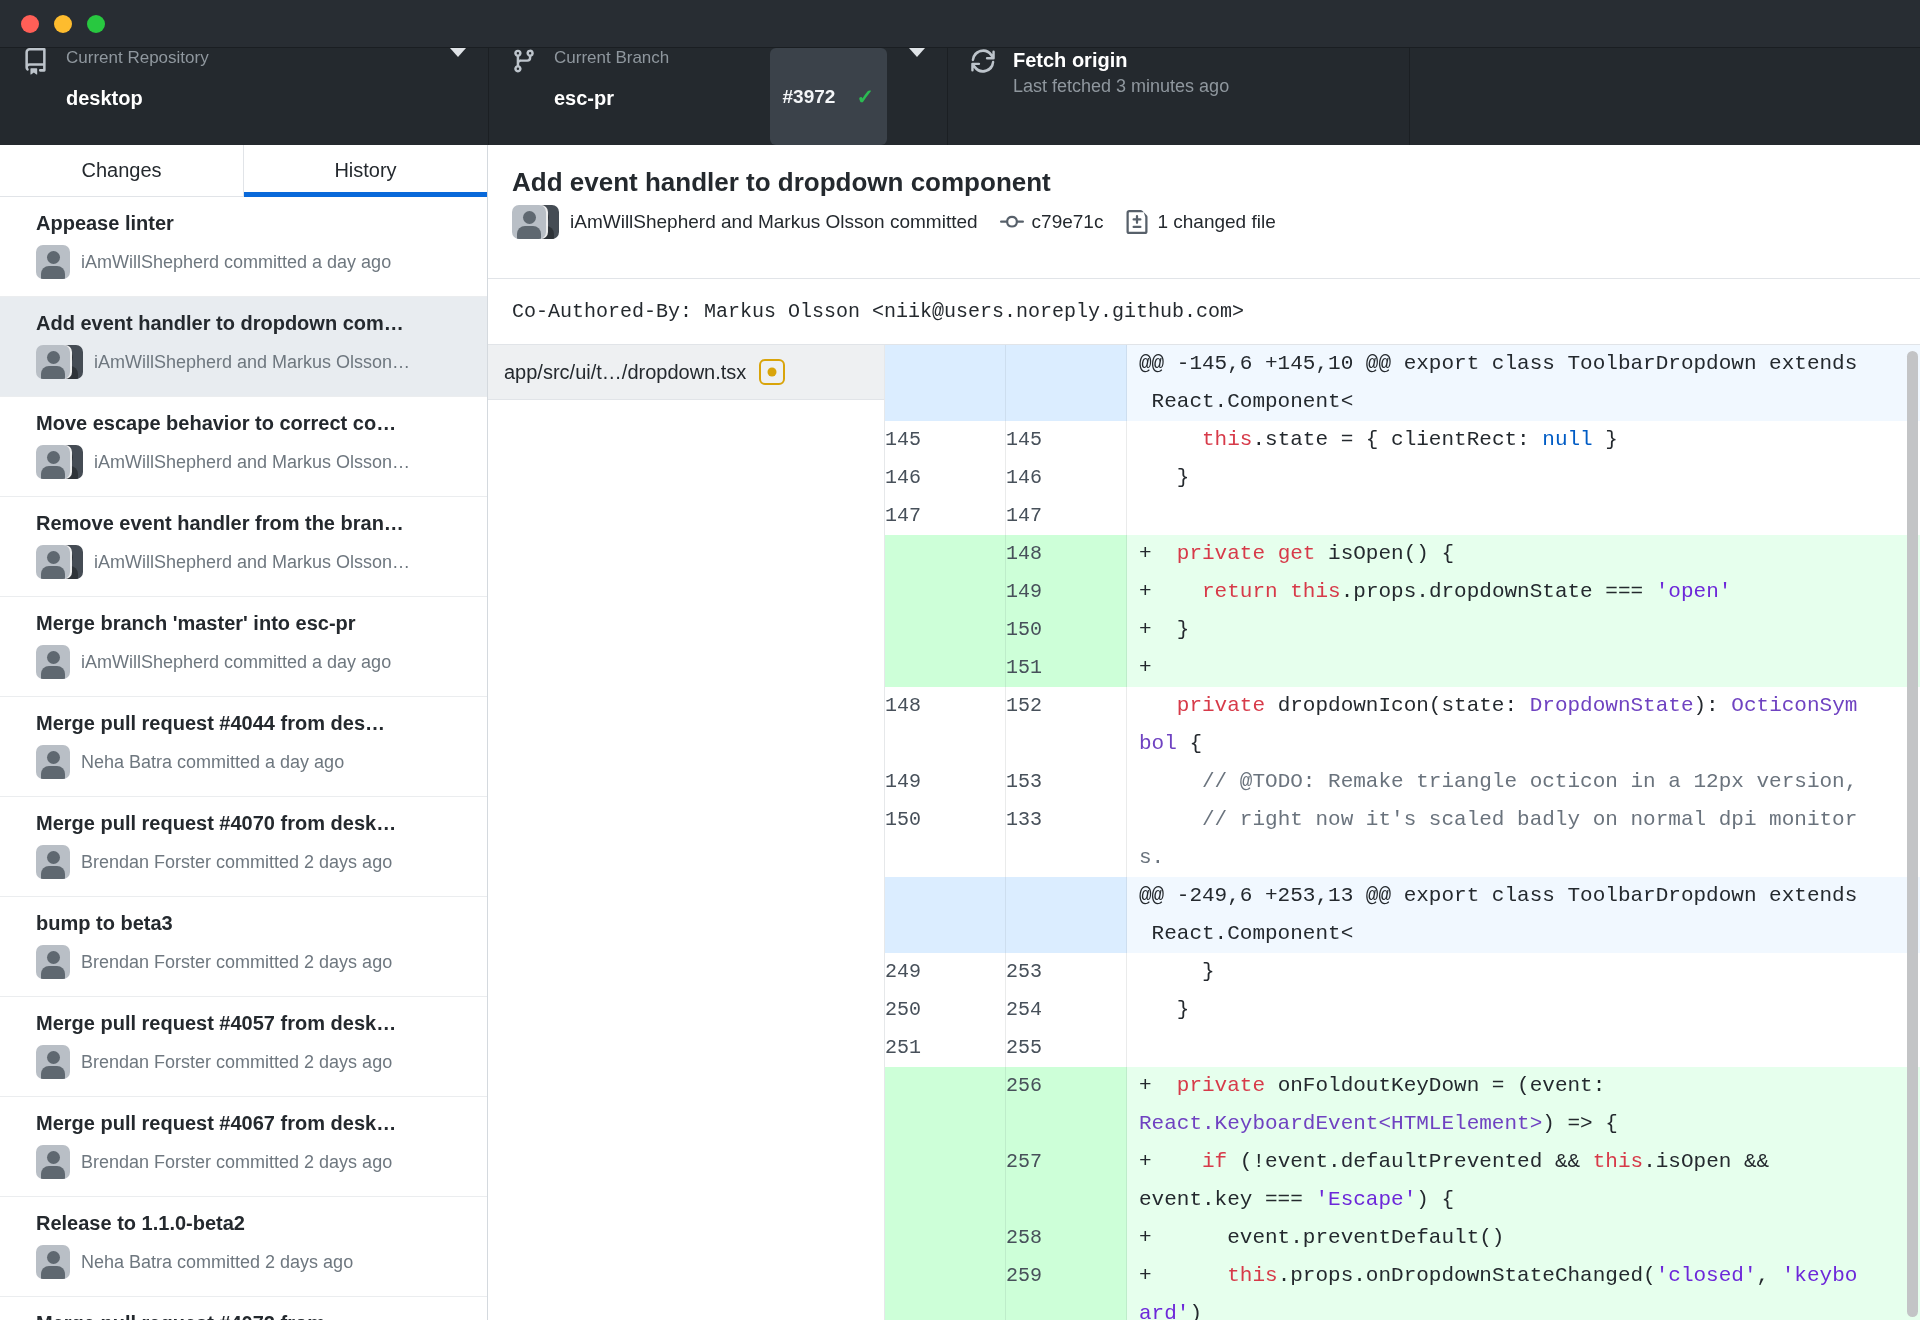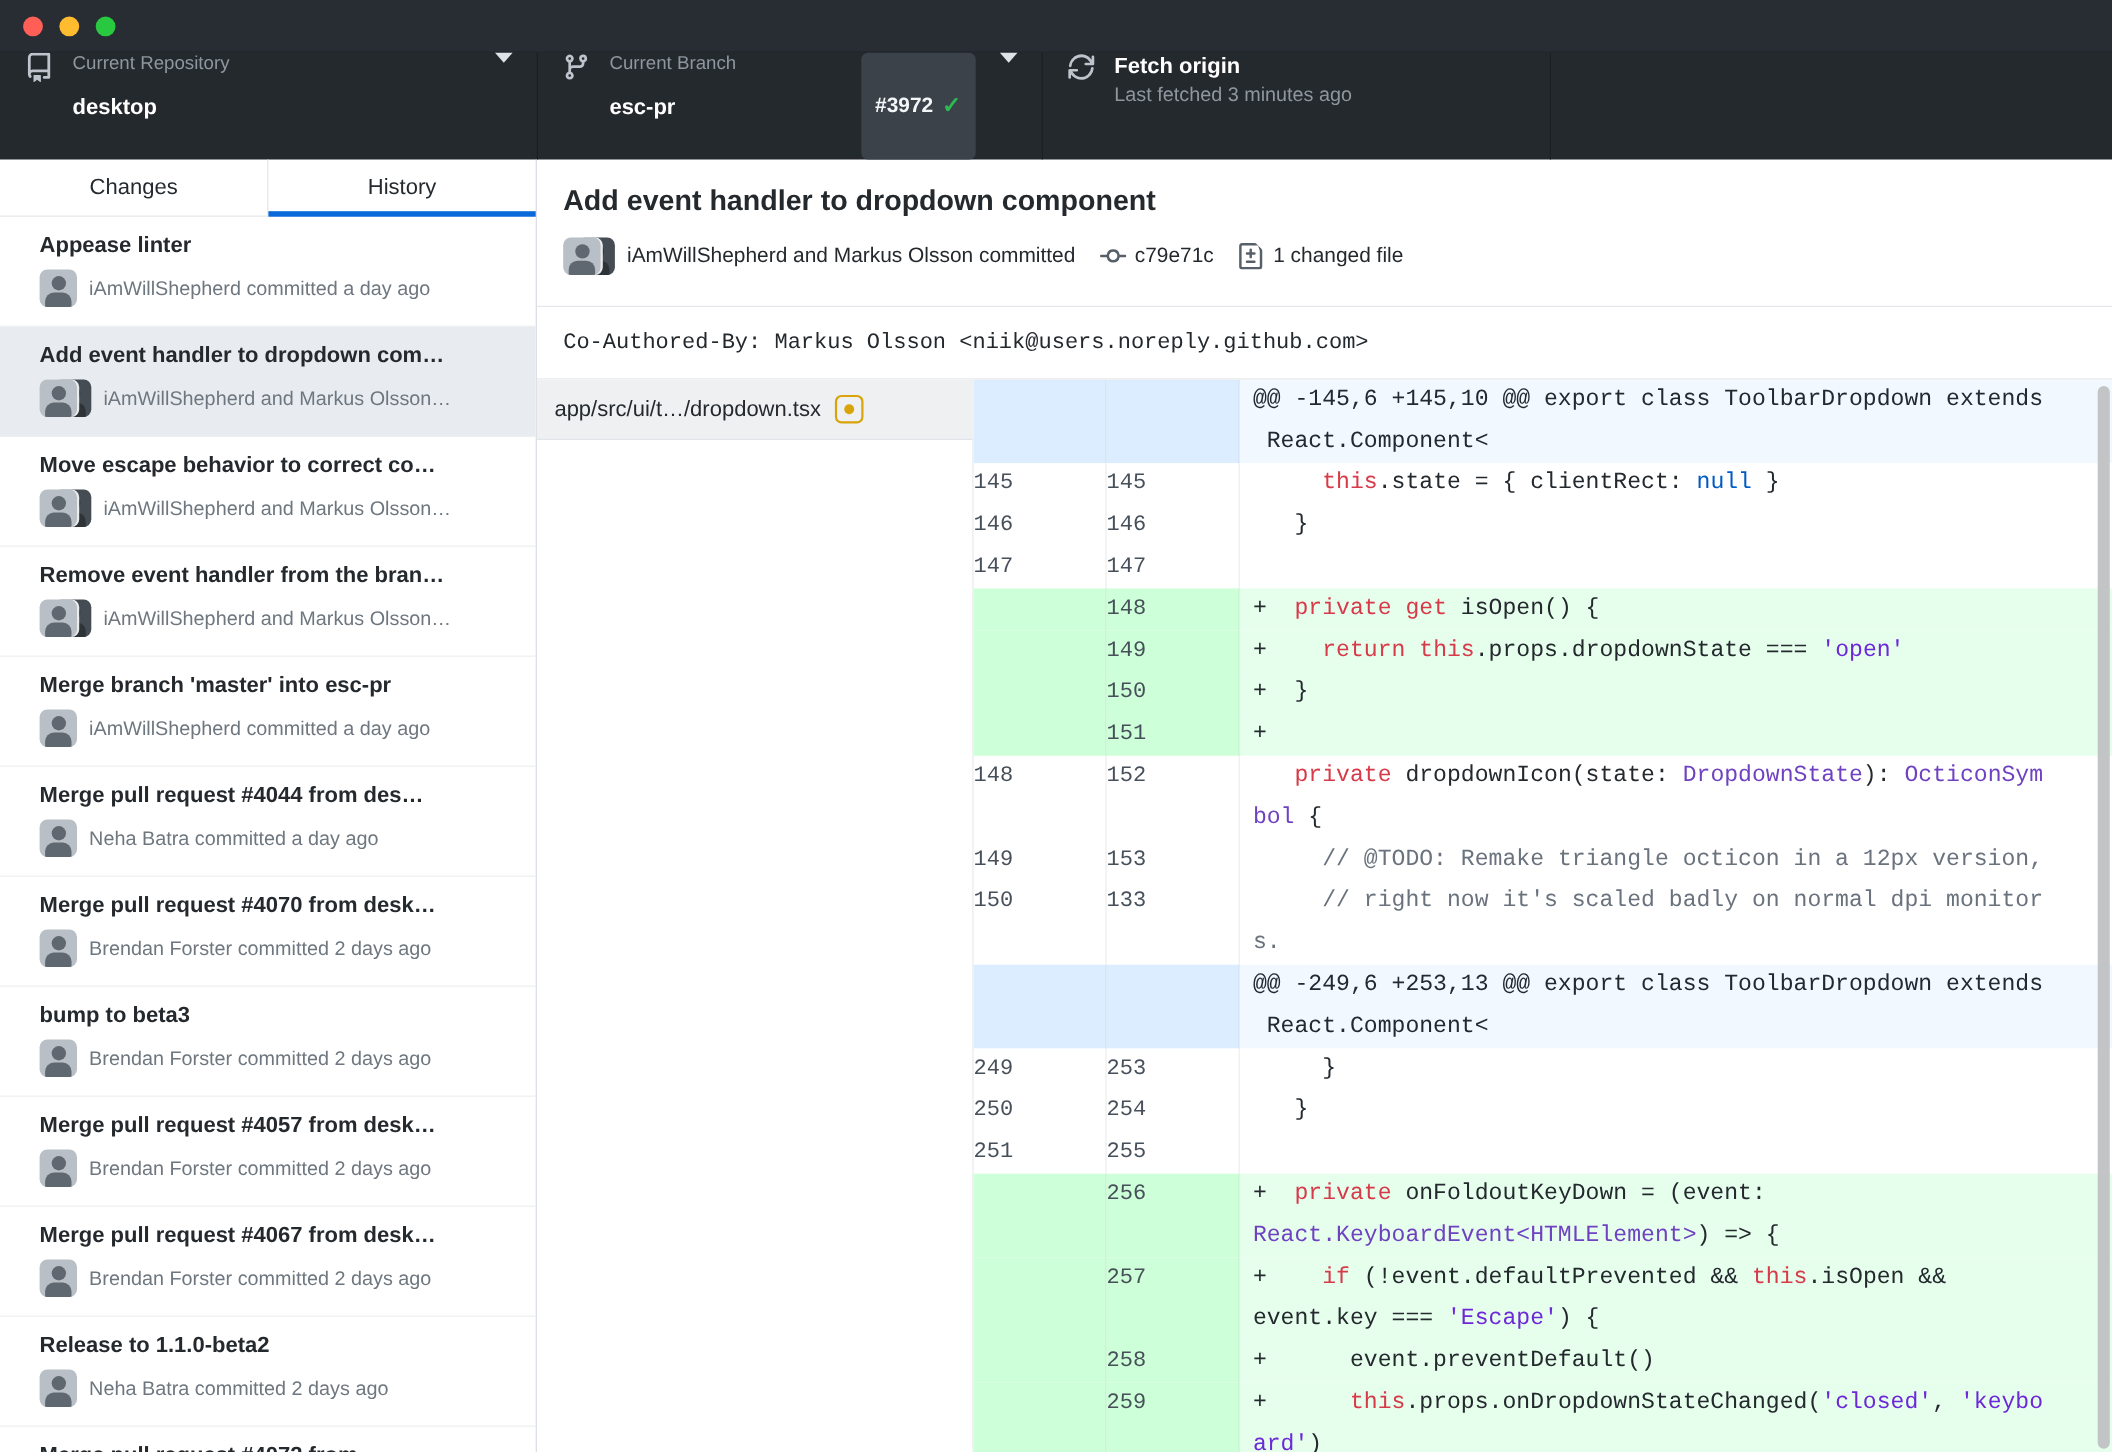--- a/index.html
+++ b/index.html
@@ -19,21 +19,21 @@
   .tb-repo{width:488px}.tb-branch{width:459px}.tb-fetch{width:463px;border-right:1px solid #1b1f23}
   .tb-icon{flex:none;margin-right:17px}
   .tb-icon svg{display:block;fill:#bdc4cb}
   .tb-stack{display:flex;flex-direction:column;min-width:0}
   .tb-label{font-size:17px;color:#8f979e;line-height:20px}
   .tb-value{font-size:20px;font-weight:bold;color:#fff;line-height:25px;margin-top:18px}
   .caret{width:0;height:0;border-left:8px solid transparent;border-right:8px solid transparent;
          border-top:9px solid #dfe3e7;flex:none}
   .tb-repo .caret{margin-left:auto}
   .pr-badge{margin-left:auto;background:#3b424a;border-radius:6px;padding:6px 13px;
-            display:flex;align-items:center;gap:8px;font-size:19px;font-weight:600;color:#f4f6f8}
+            display:flex;align-items:center;gap:21px;font-size:19px;font-weight:600;color:#f4f6f8}
   .pr-check{color:#2bbb52;font-size:21px;font-weight:bold;line-height:1}
   .tb-branch .caret{margin-left:22px}
   .fetch-title{font-size:20px;font-weight:bold;color:#ffffff;line-height:25px}
   .fetch-sub{font-size:18px;color:#8f979e;line-height:23px;margin-top:2px}
 
   
   .app-body{display:flex;height:1175px}
 
   
   .sidebar{width:488px;flex:none;border-right:1px solid #d4d9de;display:flex;flex-direction:column;box-sizing:border-box}
@@ -55,21 +55,21 @@
   .avatar::before{content:"";position:absolute;width:13px;height:13px;border-radius:50%;background:#5f6870;left:10.5px;top:6px}
   .avatar::after{content:"";position:absolute;width:24px;height:15px;border-radius:8px 8px 0 0;background:#5f6870;left:5px;top:21px}
   .avatar.back{left:13px;background:#454c54}
   .avatar.back::before,.avatar.back::after{background:#2e3338}
   .avatar.front{box-shadow:2px 0 0 rgba(255,255,255,.9)}
 
   
   .main{flex:1;display:flex;flex-direction:column;min-width:0}
   .commit-header{height:134px;flex:none;box-sizing:border-box;padding:22px 28px 0 24px;border-bottom:1px solid #e1e4e8}
   .commit-title{font-size:26px;font-weight:bold;color:#24292e;line-height:30px}
-  .commit-meta{display:flex;align-items:center;margin-top:19px;font-size:19px;color:#24292e}
+  .commit-meta{display:flex;align-items:center;margin-top:8px;font-size:19px;color:#24292e}
   .commit-meta .avatars{margin-right:11px}
   .meta-ico{display:flex;align-items:center;margin-left:22px}
   .meta-ico svg{fill:#57606a;display:block;margin-right:8px}
   .commit-desc{height:66px;flex:none;box-sizing:border-box;border-bottom:1px solid #e1e4e8;
                display:flex;align-items:center;padding-left:24px;
                font-family:"Liberation Mono","DejaVu Sans Mono",monospace;font-size:20px;color:#24292e}
 
   
   .content{flex:1;display:flex;position:relative;overflow:hidden;min-height:0}
   .file-panel{width:397px;flex:none;box-sizing:border-box;border-right:1px solid #e6e8ea;background:#fff}

